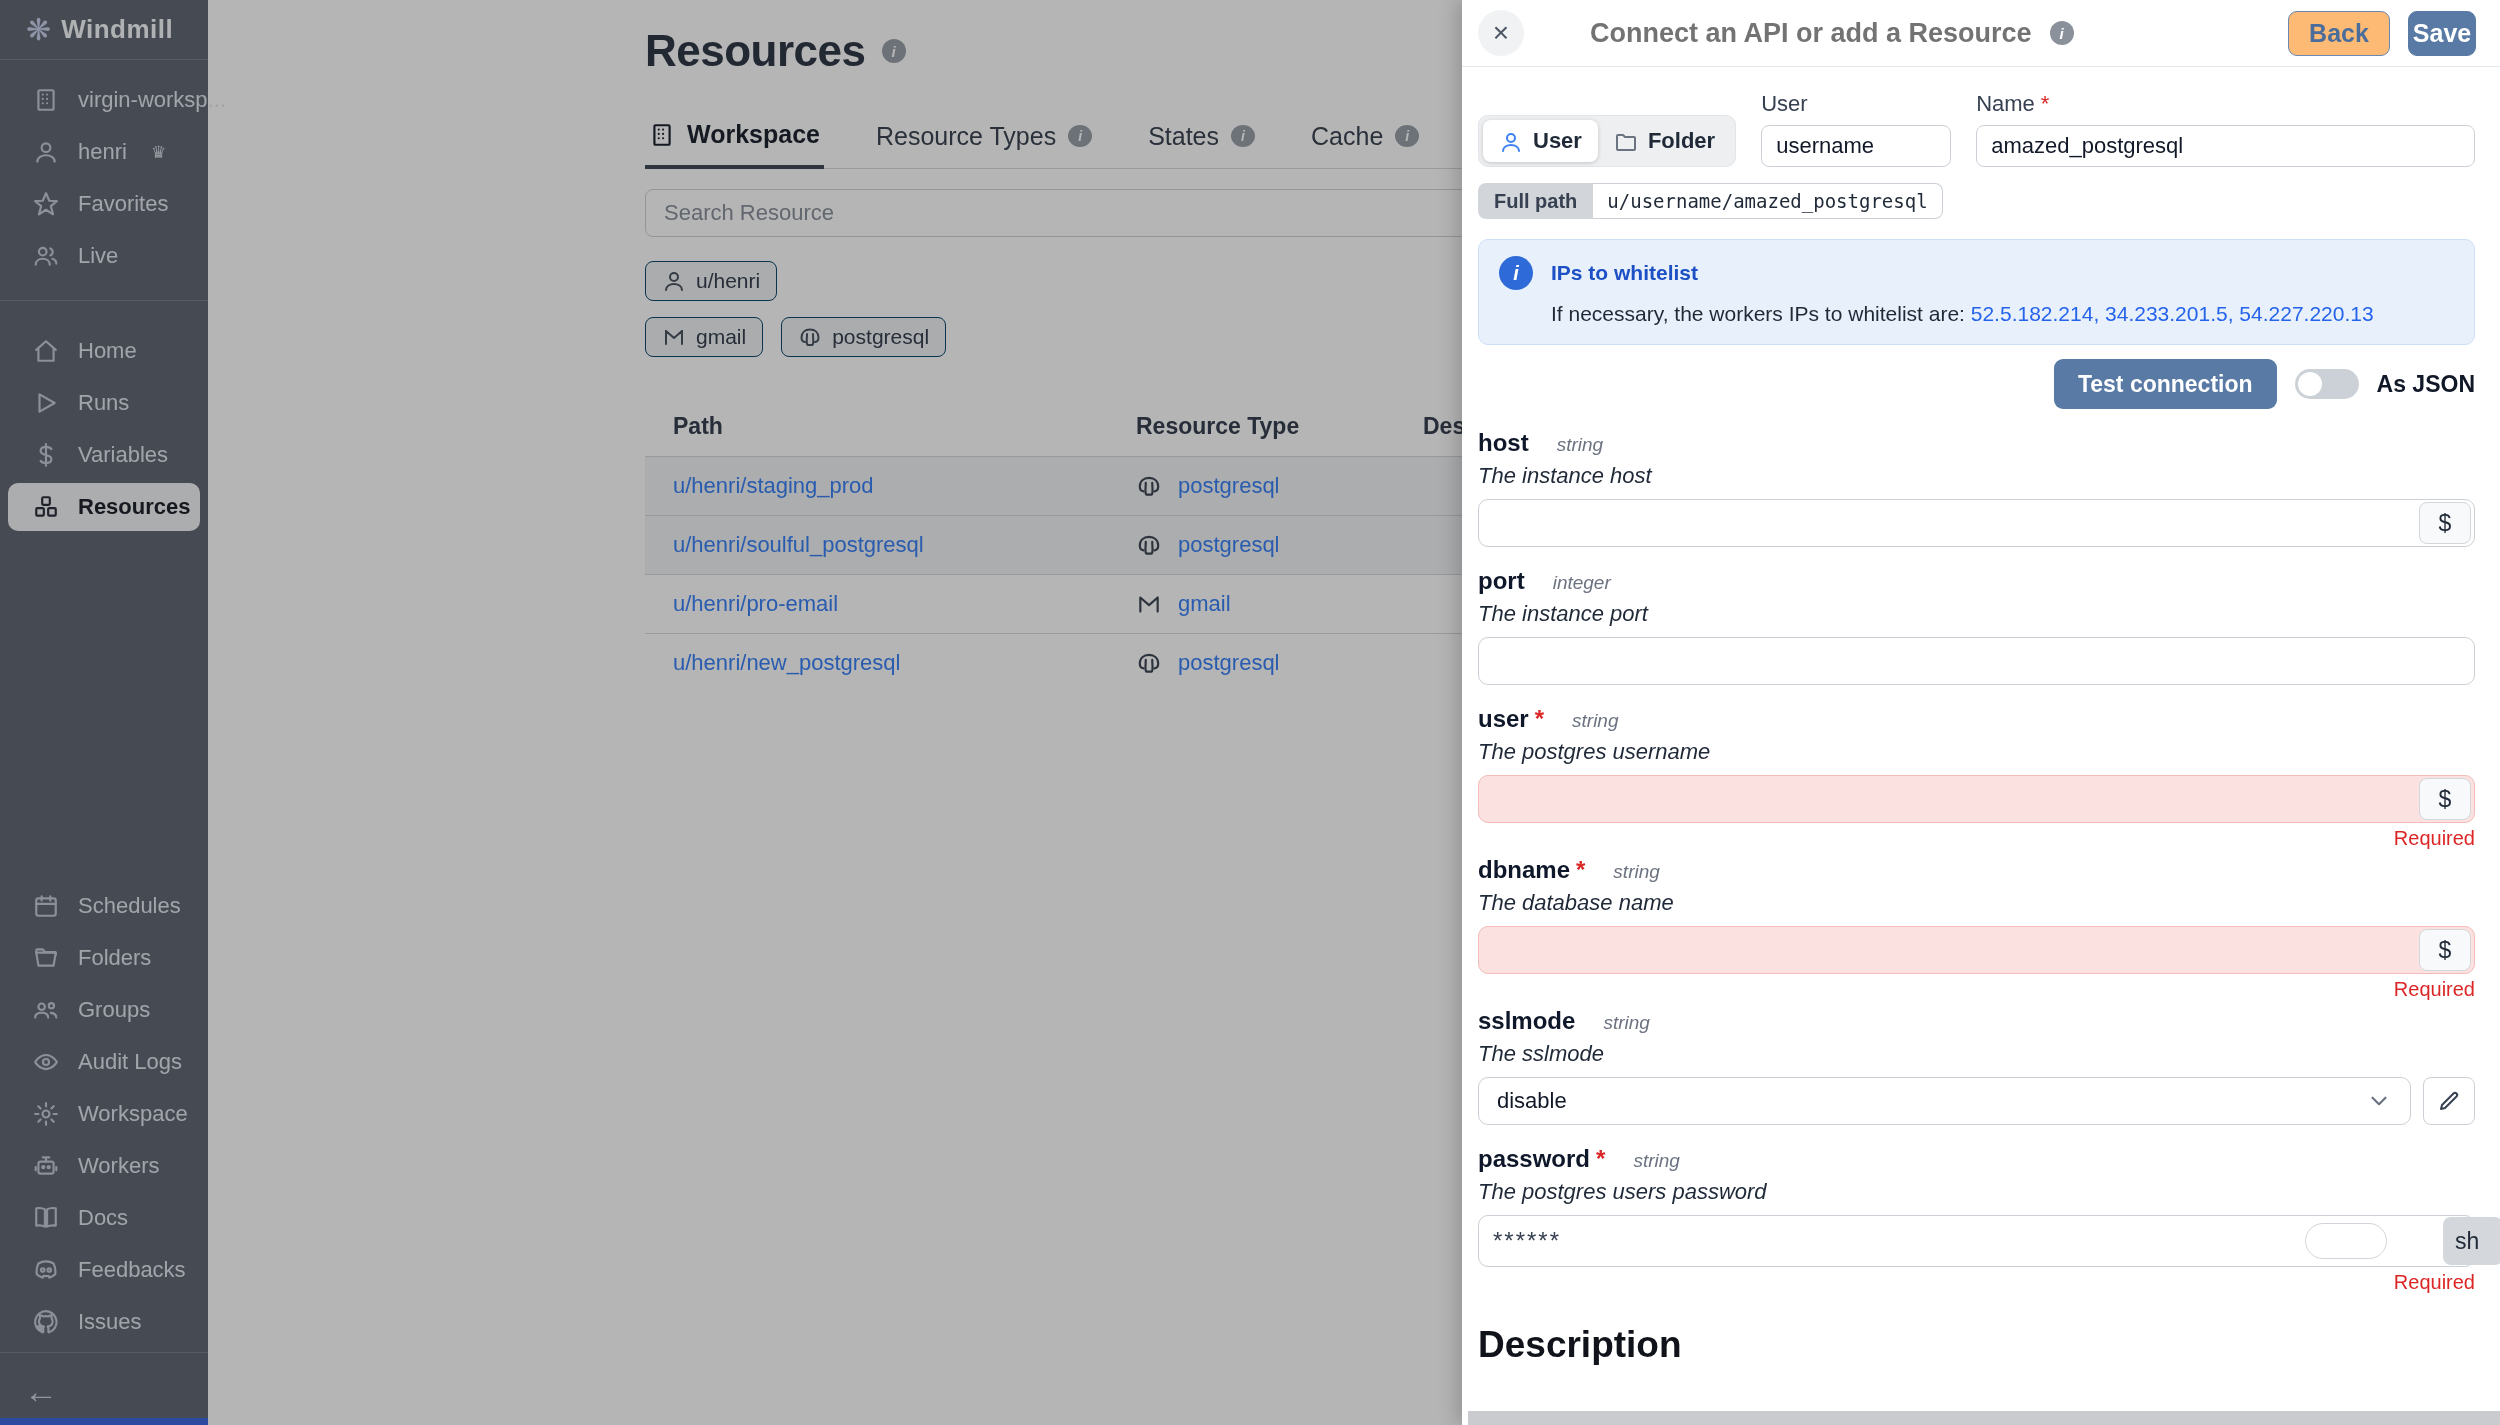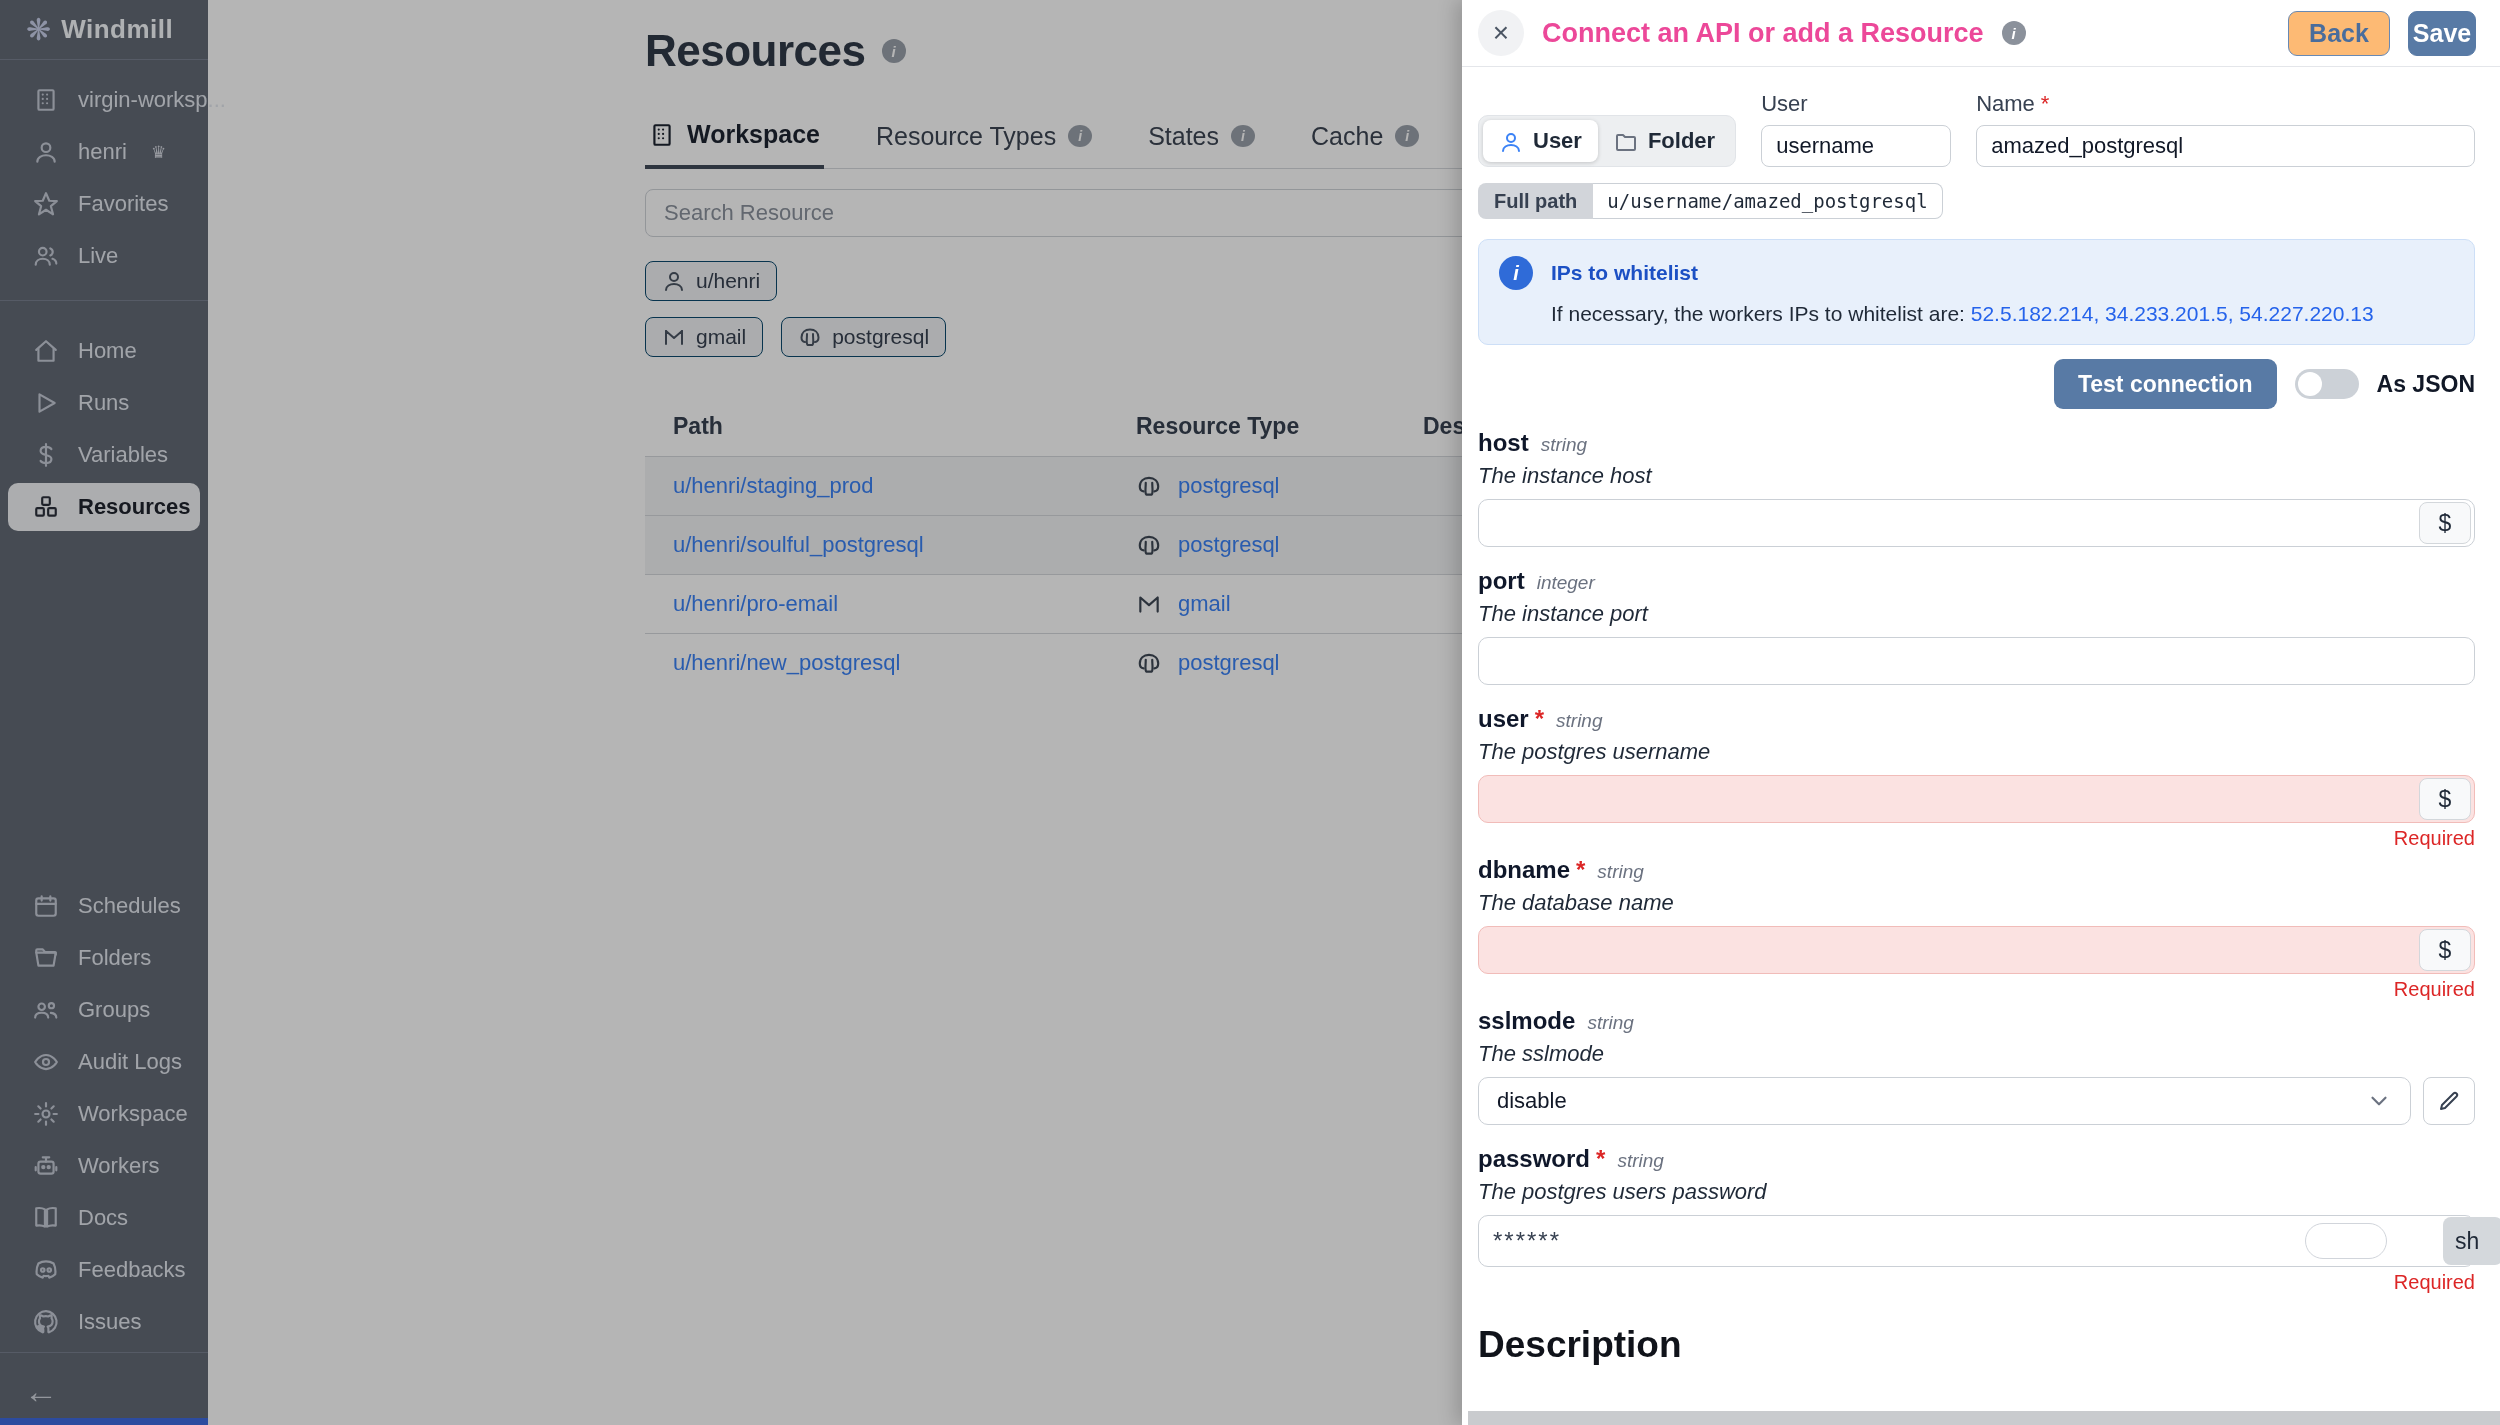--- a/index.html
+++ b/index.html
@@ -71,21 +71,21 @@
     background:rgba(0,0,0,0.29); z-index:5; }
 
   
   .drawer { position:absolute; left:1462px; top:0; width:1038px; height:1425px;
     background:#fff; z-index:10; overflow:hidden; box-shadow:-6px 0 18px rgba(0,0,0,0.18); }
   .drawer-header { height:67px; display:flex; align-items:center; gap:18px;
     padding:0 24px 0 16px; border-bottom:1px solid #e4e6ea; }
   .close-btn { width:46px; height:46px; border-radius:50%; background:#f1f2f4; border:none;
     color:#4b5563; font-size:28px; line-height:1; cursor:pointer; flex:0 0 46px; }
   .close-btn::before { content:"\00d7"; }
-  .drawer-title { font-size:27px; font-weight:bold; color:#ec4899; }
+  .drawer-title { font-size:27px; font-weight:bold; color:#737373;margin-left:48px; }
   .drawer-header .info-dot { background:#8b919b; }
   .spacer { flex:1; }
   .btn { height:45px; border-radius:9px; font-size:25px; font-weight:bold; cursor:pointer; }
   .btn-back { width:102px; background:#fdba74; border:1.5px solid #6889b4; color:#4a6d9c; }
   .btn-save { width:68px; background:#587aa5; border:1px solid #587aa5; color:#fff; }
   .drawer-body { padding:24px 25px 0 16px; }
 
   .row1 { display:flex; align-items:flex-end; gap:25px; }
   .seg-group { display:flex; background:#edeff1; border:1px solid #e1e4e8; border-radius:10px;
     padding:4px; height:52px; }
@@ -123,21 +123,21 @@
   .test-row { margin-top:14px; display:flex; justify-content:flex-end; align-items:center; gap:18px; }
   .btn-test { height:50px; padding:0 24px; background:#587aa5; color:#fff; border:none;
     border-radius:9px; font-size:23px; font-weight:bold; cursor:pointer; }
   .toggle { width:64px; height:30px; border-radius:16px; background:#ccd1d7; position:relative;
     cursor:pointer; flex:0 0 64px; }
   .toggle .knob { position:absolute; left:3px; top:3px; width:24px; height:24px; border-radius:50%;
     background:#fff; }
   .asjson-label { font-size:23px; color:#111827; font-weight:bold; }
 
   .field { margin-top:20px; }
-  .f-head { display:flex; align-items:baseline; gap:12px; }
+  .f-head { display:flex; align-items:baseline; gap:28px; }
   .f-name { font-size:24px; font-weight:bold; color:#0f172a; }
   .f-type { font-size:19px; font-style:italic; color:#6b7280; }
   .f-desc { margin:6px 0 10px 0; font-size:22px; font-style:italic; color:#1f2937; }
   .f-row { position:relative; }
   .f-input { width:100%; height:48px; border:1px solid #cbd0d6; border-radius:10px;
     padding:0 70px 0 14px; font-size:22px; color:#111827; background:#fff; }
   .f-input.invalid { background:#fbe2e1; border-color:#f1bcb9; }
   .dollar-btn { position:absolute; right:4px; top:3px; width:52px; height:42px; background:#f8f9fa;
     border:1px solid #d3d7db; border-radius:8px; font-size:23px; color:#1f2937; cursor:pointer; }
   .f-required { text-align:right; color:#dc2626; font-size:20px; margin-top:4px; }

